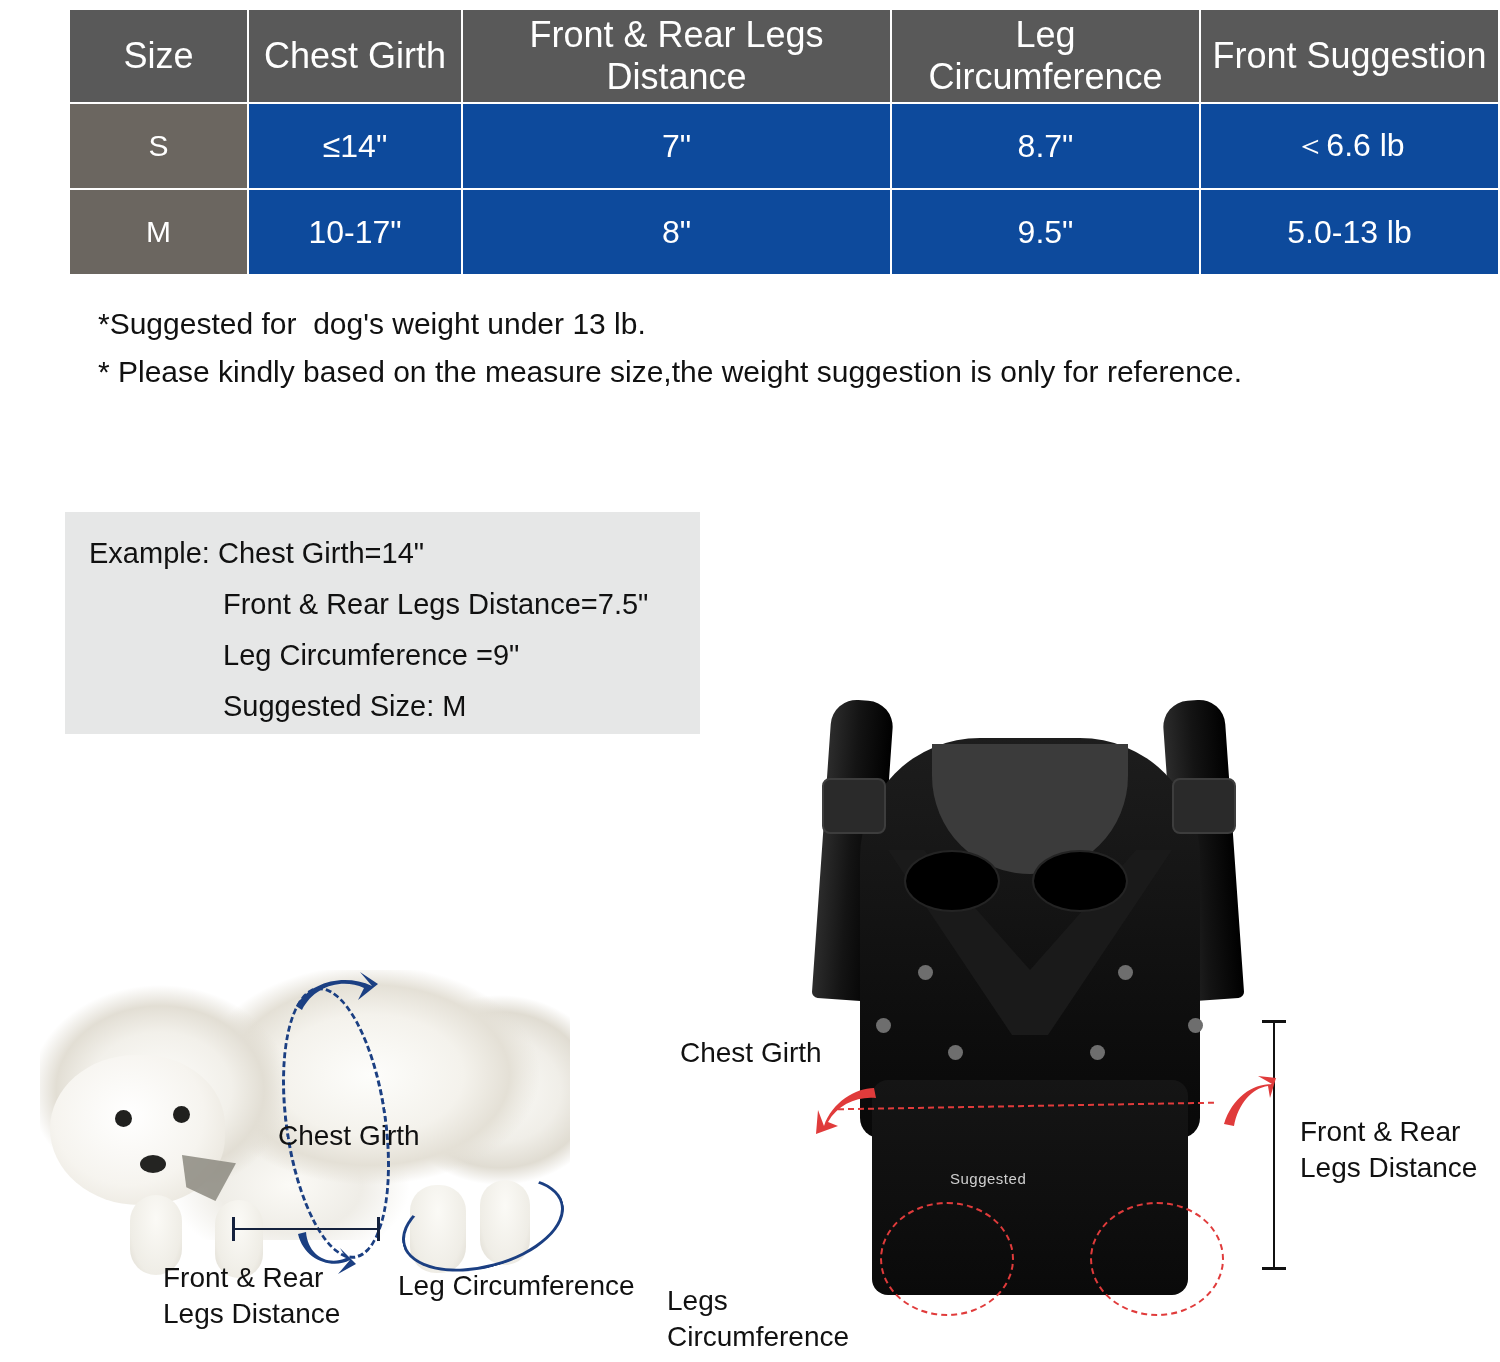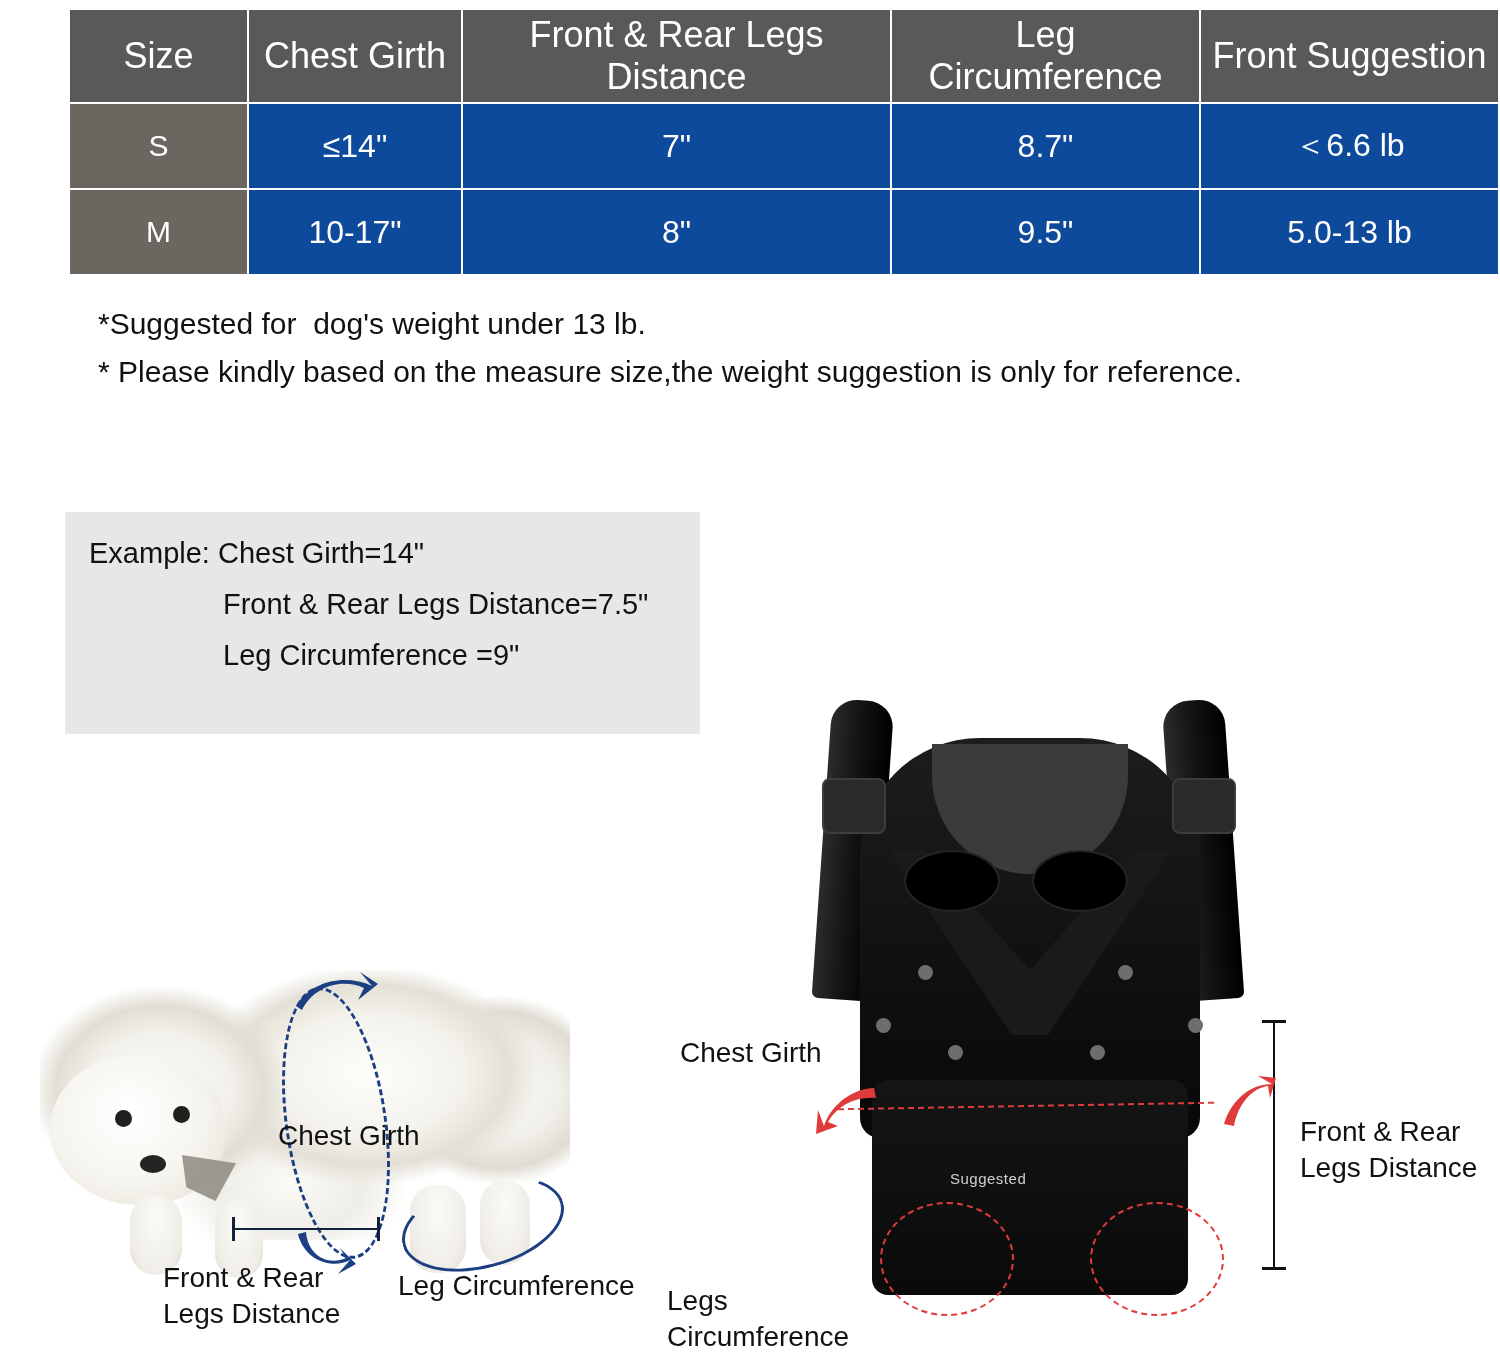--- a/index.html
+++ b/index.html
@@ -391,20 +391,21 @@
 <div class="notes">
   <div class="note-line">*Suggested for  dog's weight under 13 lb.</div>
   <div class="note-line">* Please kindly based on the measure size,the weight suggestion is only for reference.</div>
 </div>
 
 <div class="example-box">
   <div class="ex-first-pad"></div>
   <div class="ex-line">Example: Chest Girth=14"</div>
   <div class="ex-line indent">Front &amp; Rear Legs Distance=7.5"</div>
   <div class="ex-line indent">Leg Circumference =9"</div>
+  <div class="ex-line indent">Suggested Size: M</div>
 </div>
 
 <div class="illus">
 
   <div class="dog-photo">
     <div class="dog-body"></div>
     <div class="dog-head"></div>
     <div class="dog-eye left"></div>
     <div class="dog-eye right"></div>
     <div class="dog-nose"></div>

